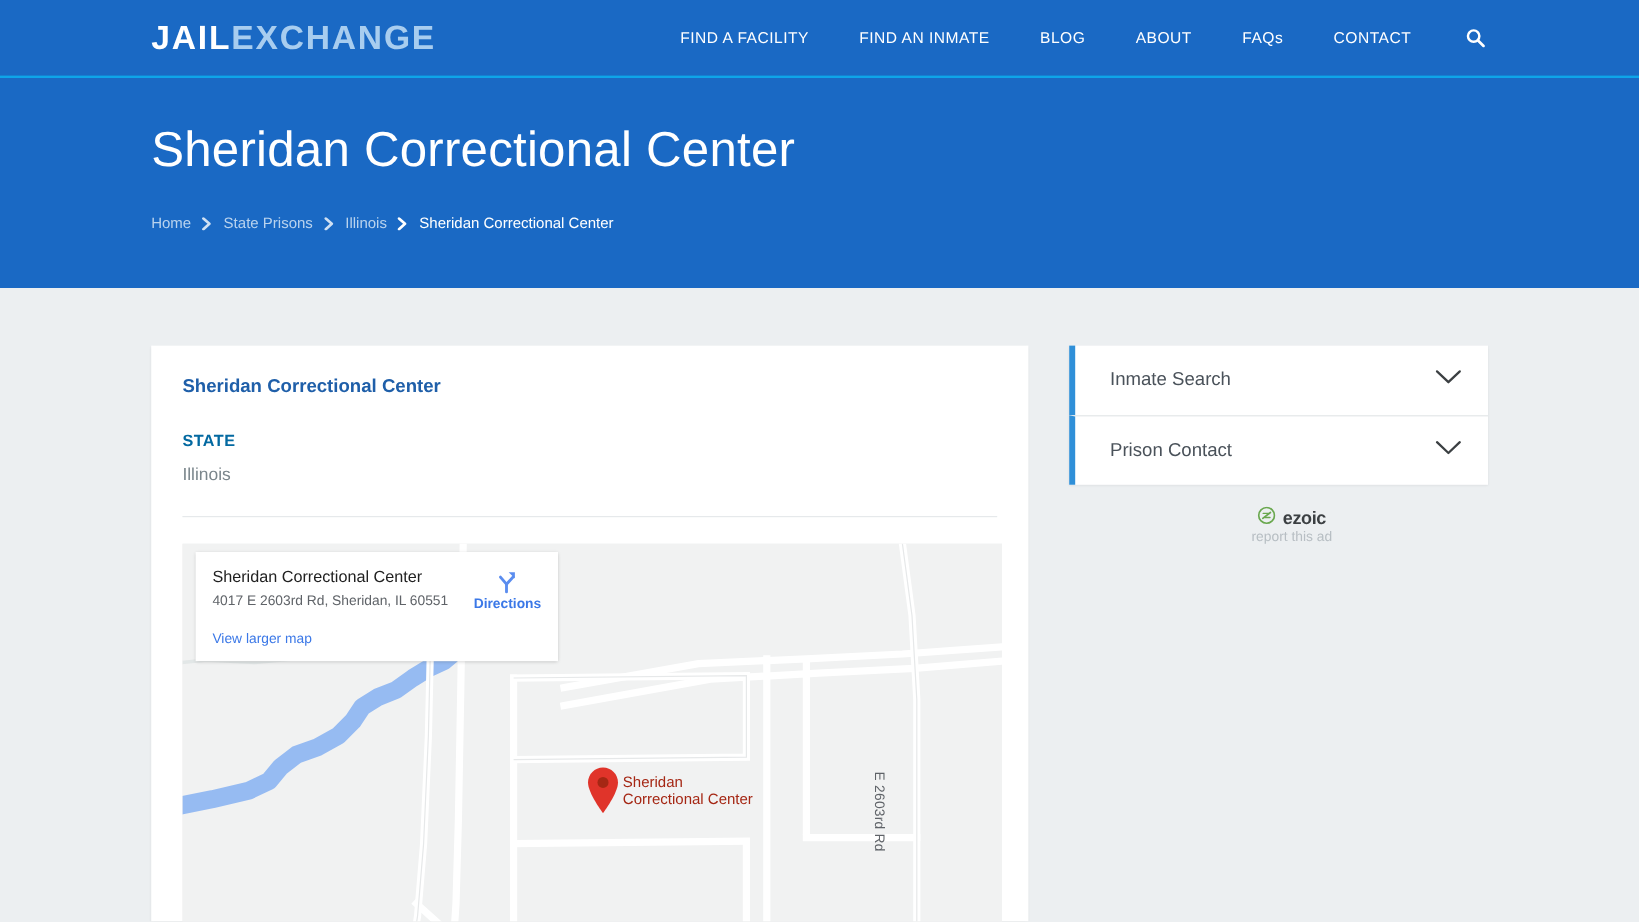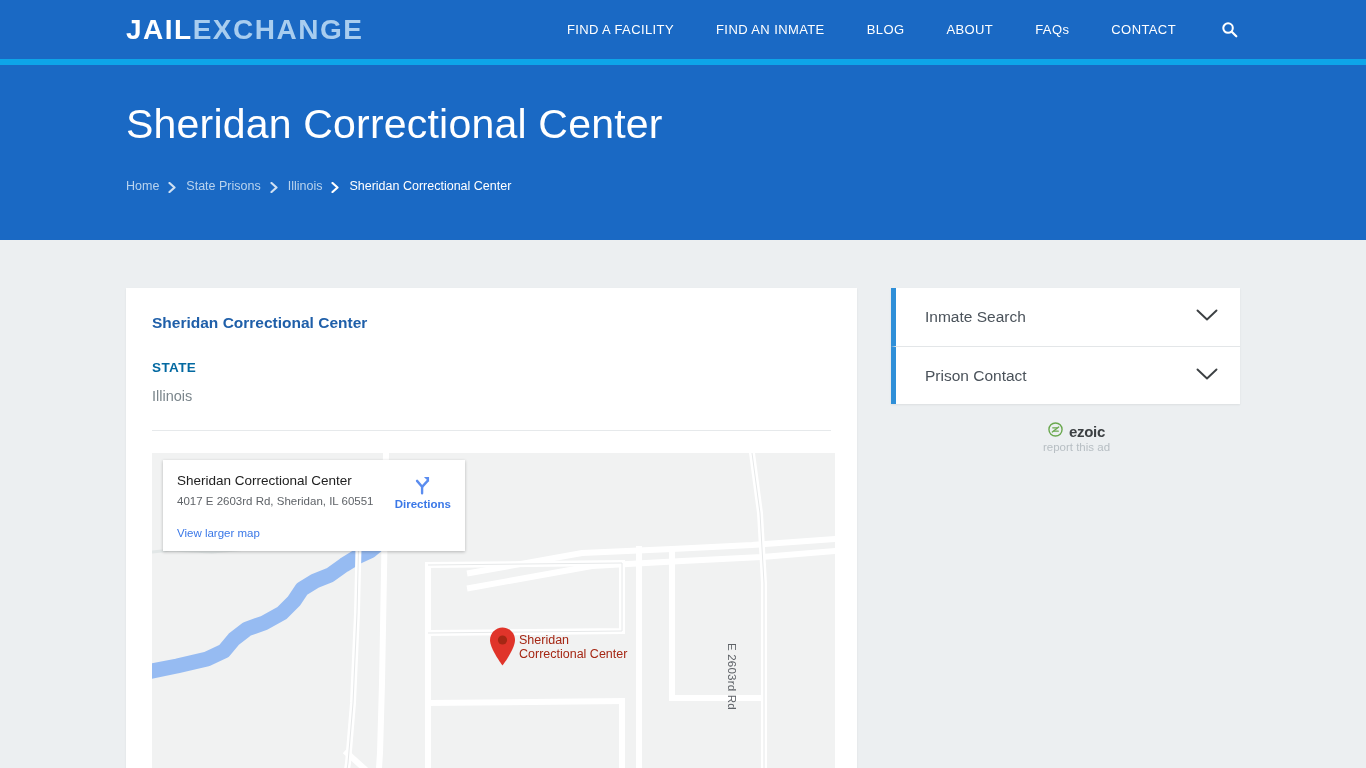--- a/index.html
+++ b/index.html
@@ -8,21 +8,21 @@
     width: 1366px; height: 768px;
     overflow: hidden;
     font-family: "Liberation Sans", sans-serif;
     background: #eceff1;
   }
 
   
   .site-header {
     height: 65px;
     background: #1a69c4;
-    border-bottom: 6px solid #0ea5e9;
+    border-bottom: 2px solid #0ea5e9;
     display: flex;
     align-items: center;
     position: relative;
   }
   .logo {
     margin-left: 126px;
     font-size: 28px;
     font-weight: bold;
     letter-spacing: 1.5px;
     line-height: 1;
@@ -63,21 +63,21 @@
   .hero h1 {
     color: #ffffff;
     font-size: 41px;
     font-weight: normal;
     letter-spacing: 0.2px;
     line-height: 1.15;
   }
   .breadcrumb {
     margin-top: 31px;
     display: flex;
-    align-items: flex-end;
+    align-items: center;
     gap: 9px;
     font-size: 12.5px;
   }
   .breadcrumb a {
     color: #b9d3ee;
     text-decoration: none;
     cursor: pointer;
     white-space: nowrap;
   }
   .breadcrumb .current {
@@ -181,21 +181,21 @@
     display: block;
     margin-top: 17px;
     font-size: 11.5px;
     color: #3b78e7;
     text-decoration: none;
     cursor: pointer;
   }
 
   .map-marker {
     position: absolute;
-    left: 337px; top: 174px;
+    left: 337px; top: 186px;
     z-index: 4;
     display: flex; align-items: flex-start;
   }
   .marker-label {
     font-size: 12.5px;
     color: #a52714;
     line-height: 1.15;
     margin-left: 3px;
     margin-top: 6px;
     white-space: nowrap;

